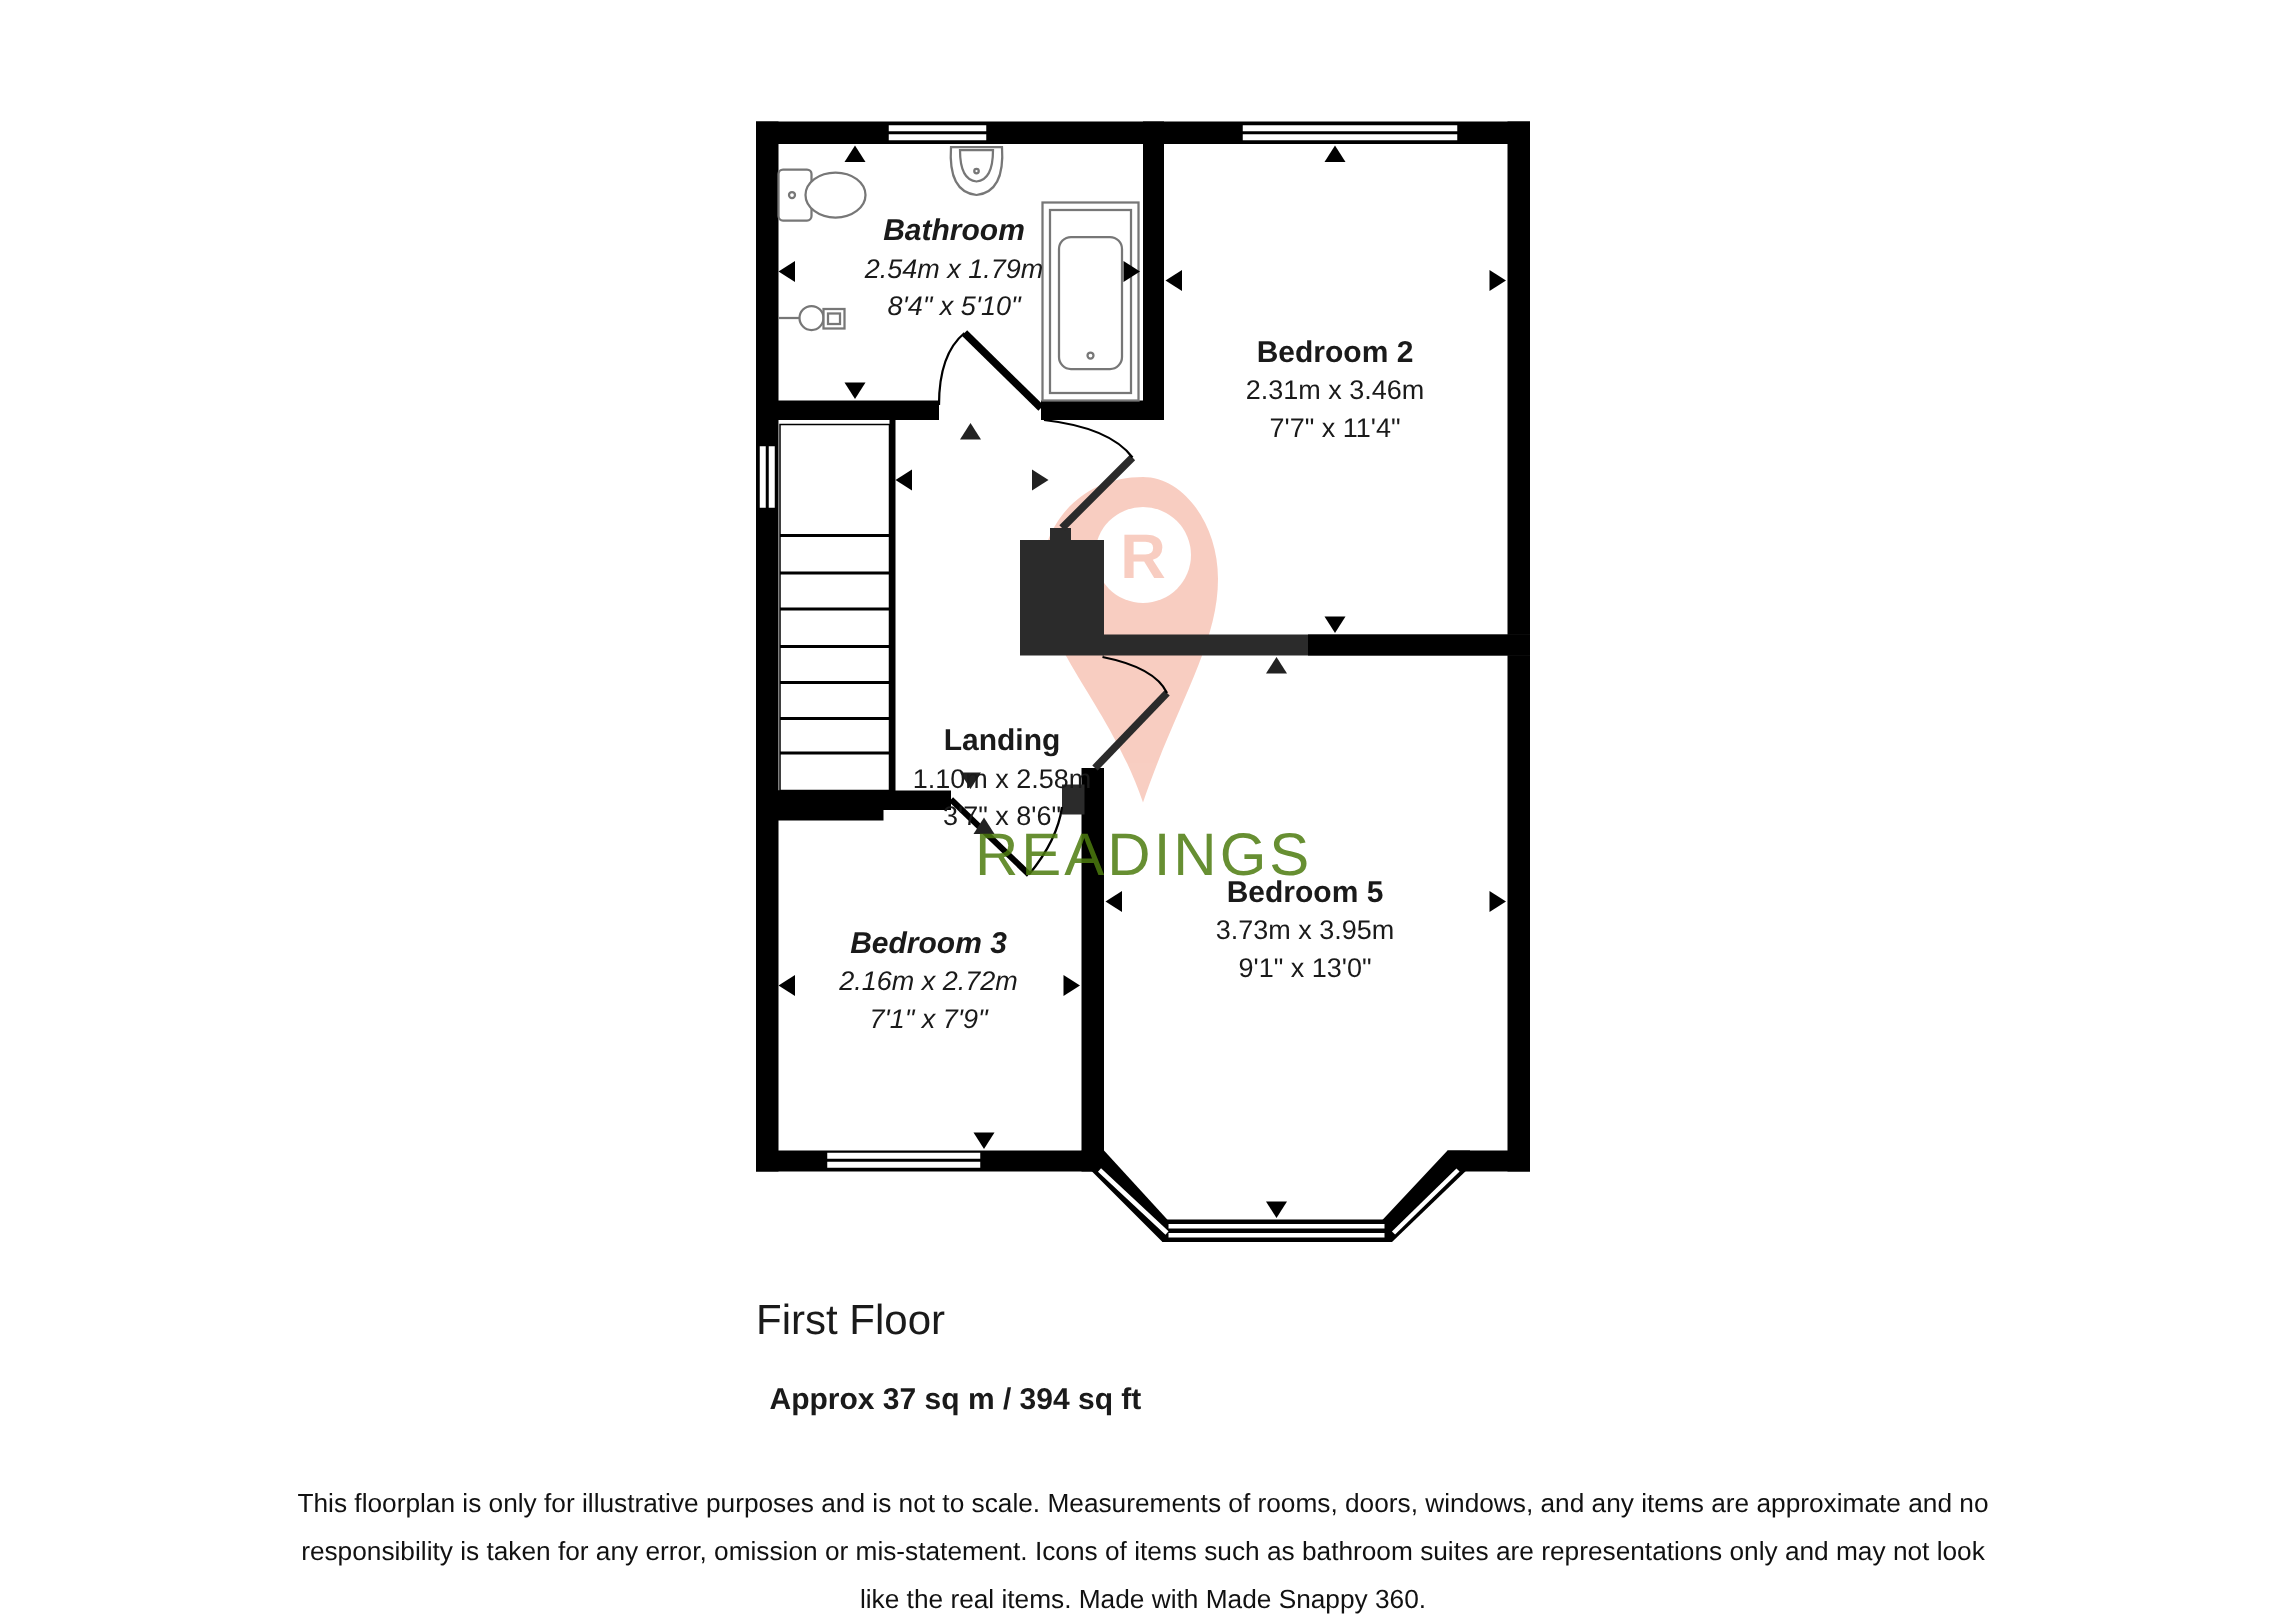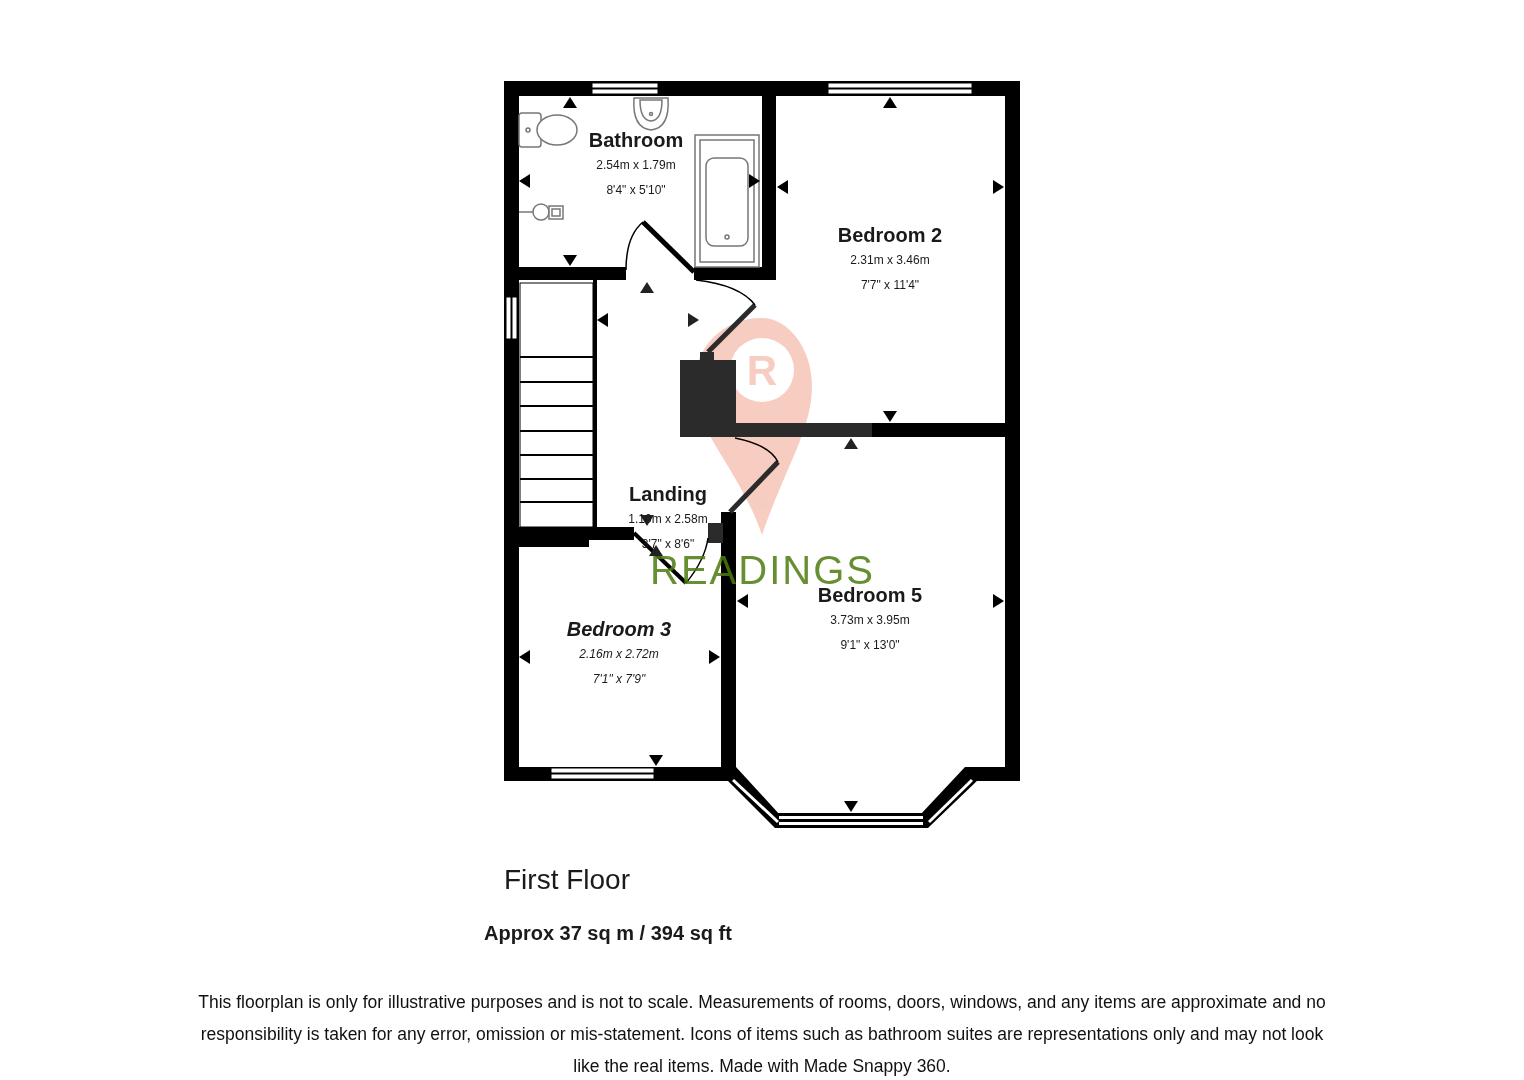--- a/index.html
+++ b/index.html
@@ -1,22 +1,22 @@
 <!DOCTYPE html>
 <html><head>
 <meta charset="utf-8">
 <style>
   html, body { margin:0; padding:0; background:#ffffff; }
   body { width:1524px; height:1080px; position:relative; overflow:hidden; font-family:"Liberation Sans", sans-serif; color:#111; }
   #plan { position:absolute; left:0; top:0; width:1524px; height:1080px; }
   .room-label { position:absolute; text-align:center; transform:translateX(-50%); line-height:25px; white-space:nowrap; color:#1a1a1a; }
   .room-name { font-weight:bold; font-size:20px; display:block; }
-  .room-dim { font-size:12px; display:block; }
+  .room-dim { font-size:18px; display:block; }
   #floor-title { position:absolute; left:504px; top:864px; font-size:28px; color:#1a1a1a; }
-  #floor-area { position:absolute; left:484px; top:922px; font-size:20px; font-weight:bold; color:#1a1a1a; }
+  #floor-area { position:absolute; left:513px; top:922px; font-size:20px; font-weight:bold; color:#1a1a1a; }
   #disclaimer { position:absolute; left:190px; top:986px; width:1144px; text-align:center; font-size:17.5px; line-height:32px; color:#111; }
   #watermark-text { position:absolute; left:650px; top:548px; font-size:40px; font-weight:normal; letter-spacing:2px; color:#4d7c0f; opacity:0.85; }
 </style>
 </head>
 <body>
 
 <svg id="plan" viewBox="0 0 1524 1080" xmlns="http://www.w3.org/2000/svg">
 
   <g opacity="0.55">
     <path d="M762 318 C 722 318 694 348 694 386 C 694 430 740 470 762 535 C 784 470 812 430 812 386 C 812 348 788 318 762 318 Z" fill="#f3a58f"></path>
@@ -144,21 +144,21 @@
     <polygon points="1004,601 993,594 993,608"></polygon>
     <polygon points="656,545 649,556 663,556" fill="#222"></polygon>
     <polygon points="656,766 649,755 663,755"></polygon>
     <polygon points="519,657 530,650 530,664"></polygon>
     <polygon points="720,657 709,650 709,664"></polygon>
   </g>
 </svg>
 
 <div id="watermark-text">READINGS</div>
 
-<div class="room-label" style="left:636px; top:128px;">
+<div class="room-label" style="left:636px; top:142px;font-style:italic;">
   <span class="room-name">Bathroom</span>
   <span class="room-dim">2.54m x 1.79m</span>
   <span class="room-dim">8'4" x 5'10"</span>
 </div>
 
 <div class="room-label" style="left:890px; top:223px;">
   <span class="room-name">Bedroom 2</span>
   <span class="room-dim">2.31m x 3.46m</span>
   <span class="room-dim">7'7" x 11'4"</span>
 </div>

